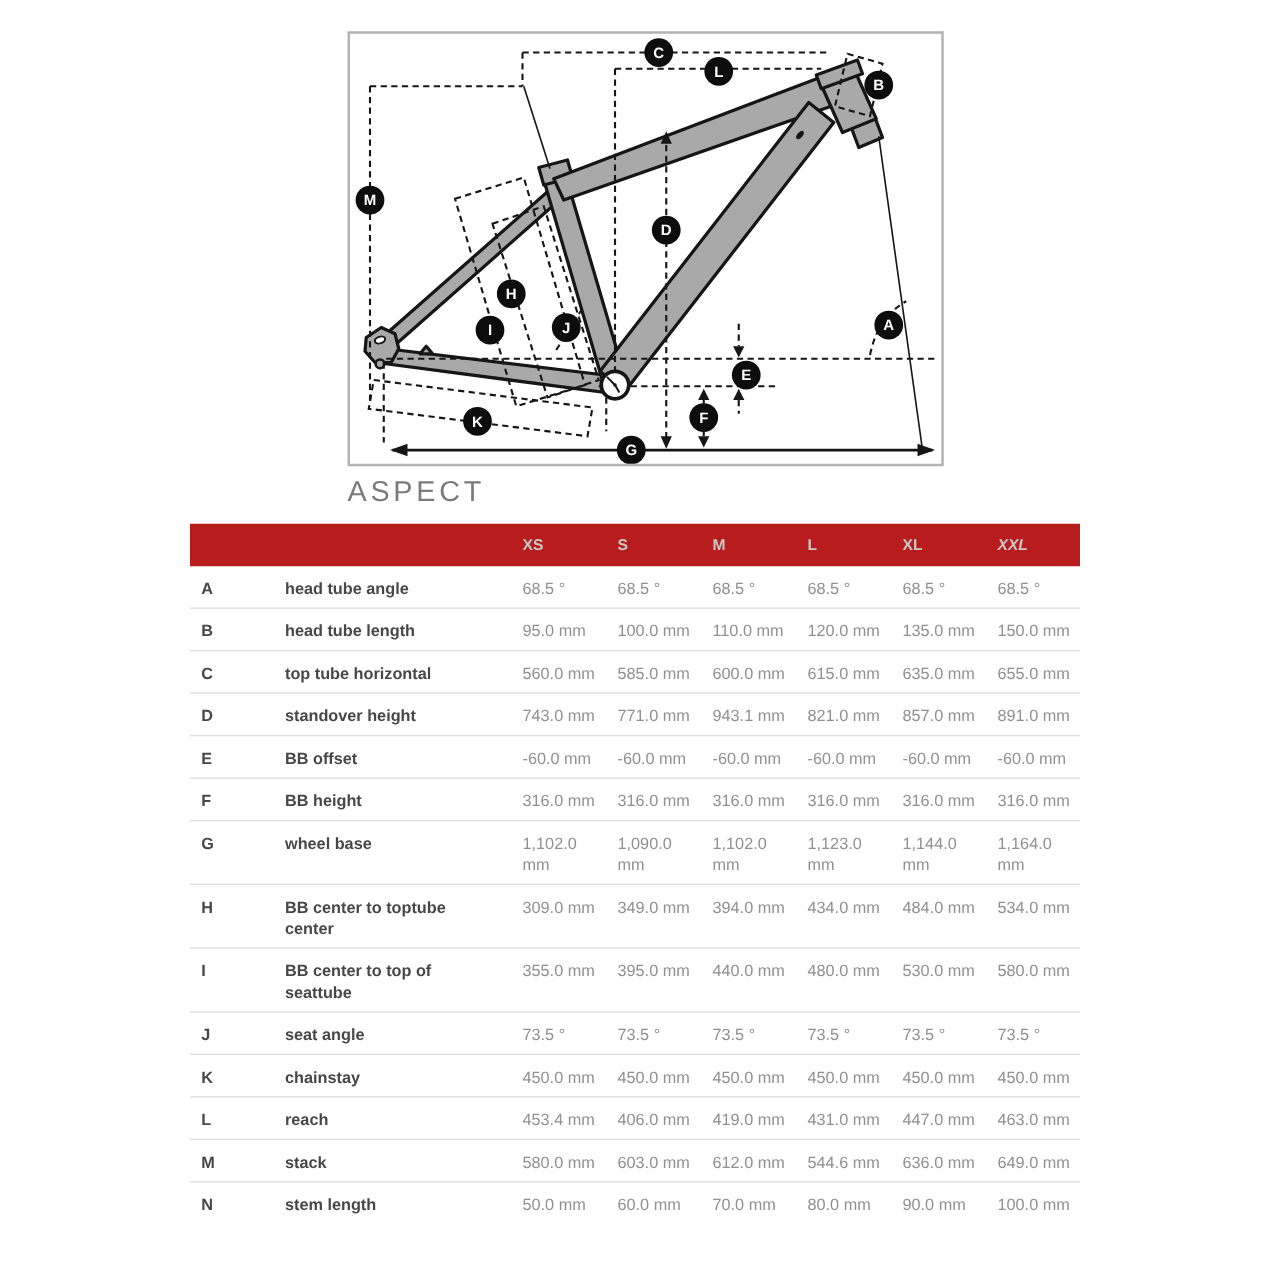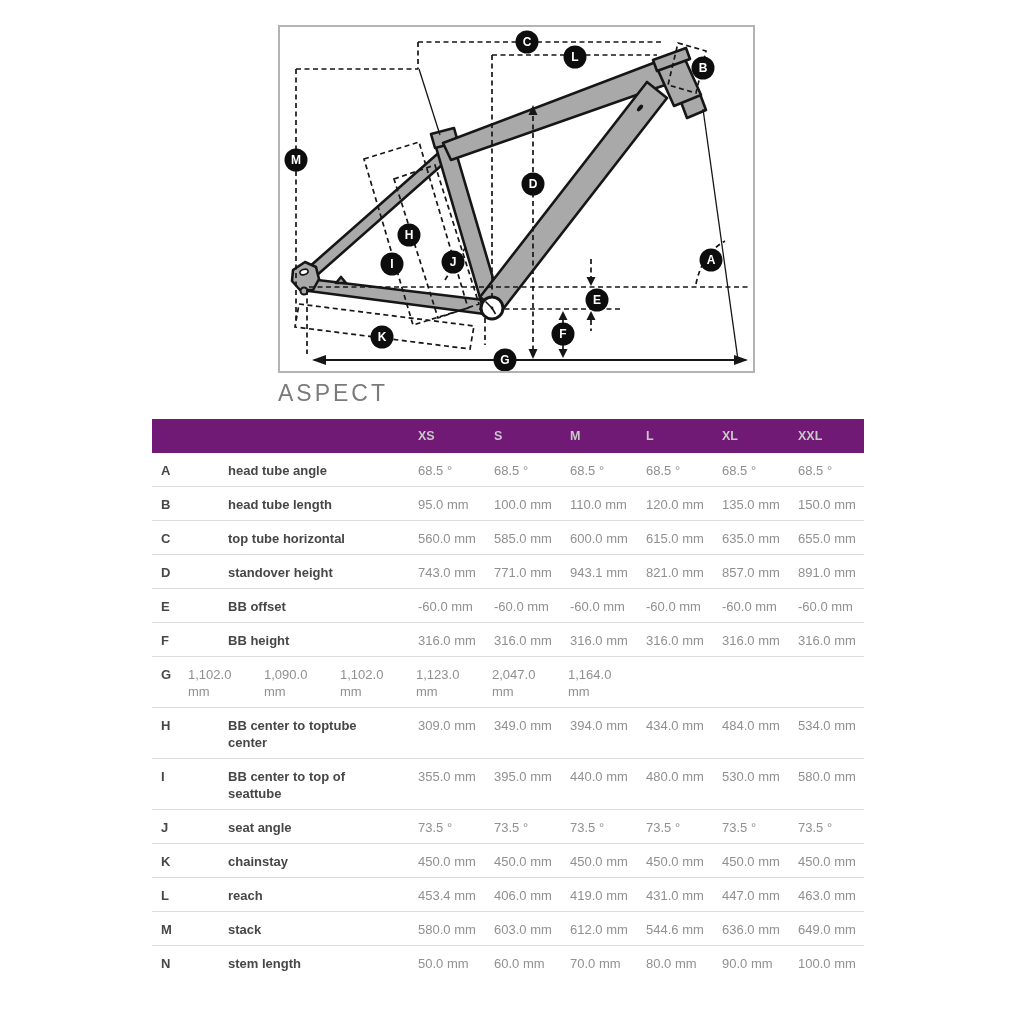--- a/index.html
+++ b/index.html
@@ -13,25 +13,25 @@
   }
   .diagram-panel svg{display:block;width:473px;height:344px;}
 
   .aspect-title{
     position:absolute; left:278px; top:380px; width:477px;
     font-size:23px; letter-spacing:3px; color:#7b7b7b;
   }
 
   
   .geo-table{position:absolute; left:152px; top:419px; width:712px; font-size:13px;}
-  .t-header{display:flex; align-items:center; height:34px; background:#701a75;}
+  .t-header{display:flex; align-items:center; height:34px; background:#b91c1c;}
   .t-header .h-spacer{width:266px;}
   .t-header .h-cell{width:76px; box-sizing:border-box; padding-right:10px;
     color:#c8c8c8; font-weight:bold; font-size:12.5px;}
-  .t-header .h-cell:last-child{width:66px; padding-right:0;}
+  .t-header .h-cell:last-child{width:66px; padding-right:0;font-style:italic;}
 
   .t-row{display:flex; border-bottom:1px solid #dcdcdc; padding:9px 0 7px 0;}
   .t-row.last{border-bottom:none;}
   .c-letter{width:27px; margin-left:9px; font-weight:bold; color:#474747; line-height:17px;}
   .c-name{width:230px; box-sizing:border-box;padding-left:40px;}
   .c-name span{display:block; max-width:152px; font-weight:bold; color:#474747; line-height:17px;}
   .c-val{width:76px; box-sizing:border-box; padding-right:10px;
     color:#909090; line-height:17px;}
   .c-val:last-child{width:66px; padding-right:0;}
 
@@ -281,25 +281,28 @@
           </div>
           <div class="c-val">316.0 mm</div>
           <div class="c-val">316.0 mm</div>
           <div class="c-val">316.0 mm</div>
           <div class="c-val">316.0 mm</div>
           <div class="c-val">316.0 mm</div>
           <div class="c-val">316.0 mm</div>
         </div>
         <div class="t-row">
           <div class="c-letter">G</div>
+          <div class="c-name">
+            <span>wheel base</span>
+          </div>
           <div class="c-val">1,102.0 mm</div>
           <div class="c-val">1,090.0 mm</div>
           <div class="c-val">1,102.0 mm</div>
           <div class="c-val">1,123.0 mm</div>
-          <div class="c-val">2,047.0 mm</div>
+          <div class="c-val">1,144.0 mm</div>
           <div class="c-val">1,164.0 mm</div>
         </div>
         <div class="t-row">
           <div class="c-letter">H</div>
           <div class="c-name">
             <span>BB center to toptube center</span>
           </div>
           <div class="c-val">309.0 mm</div>
           <div class="c-val">349.0 mm</div>
           <div class="c-val">394.0 mm</div>

